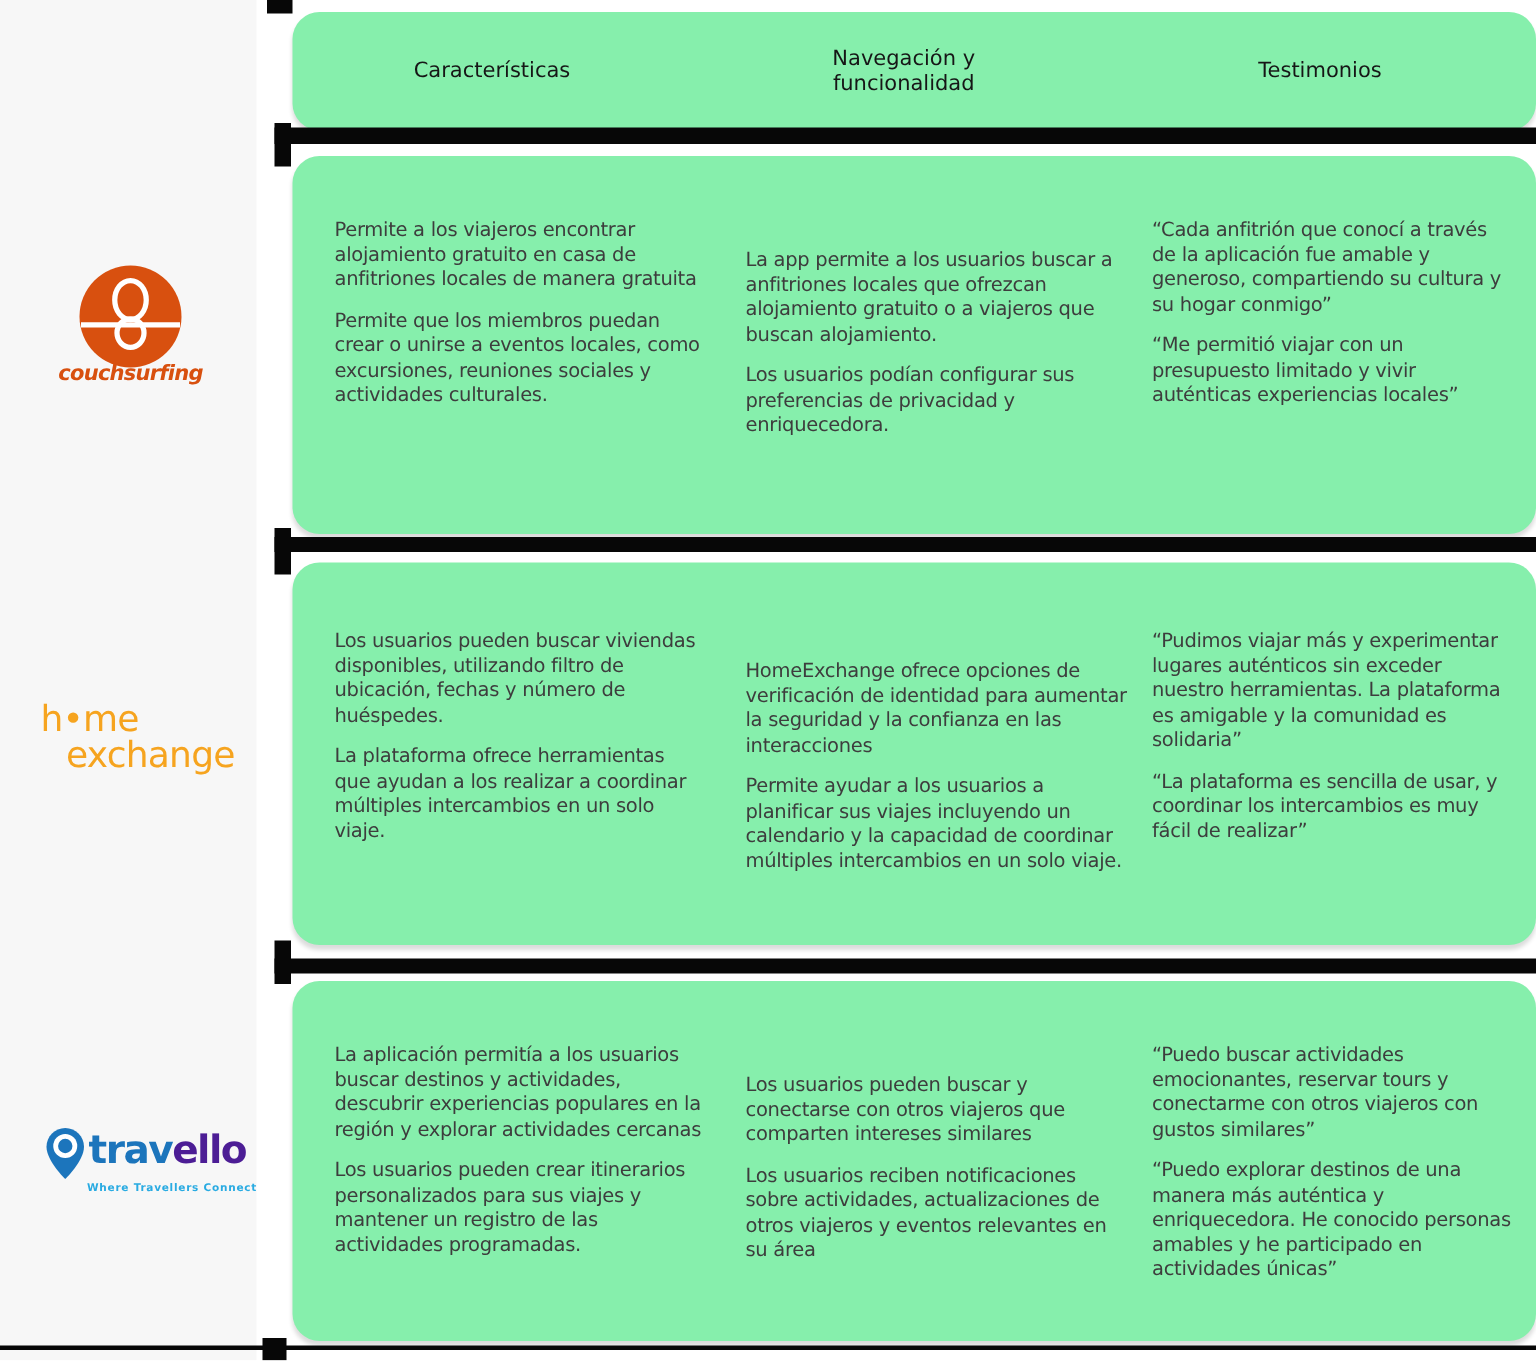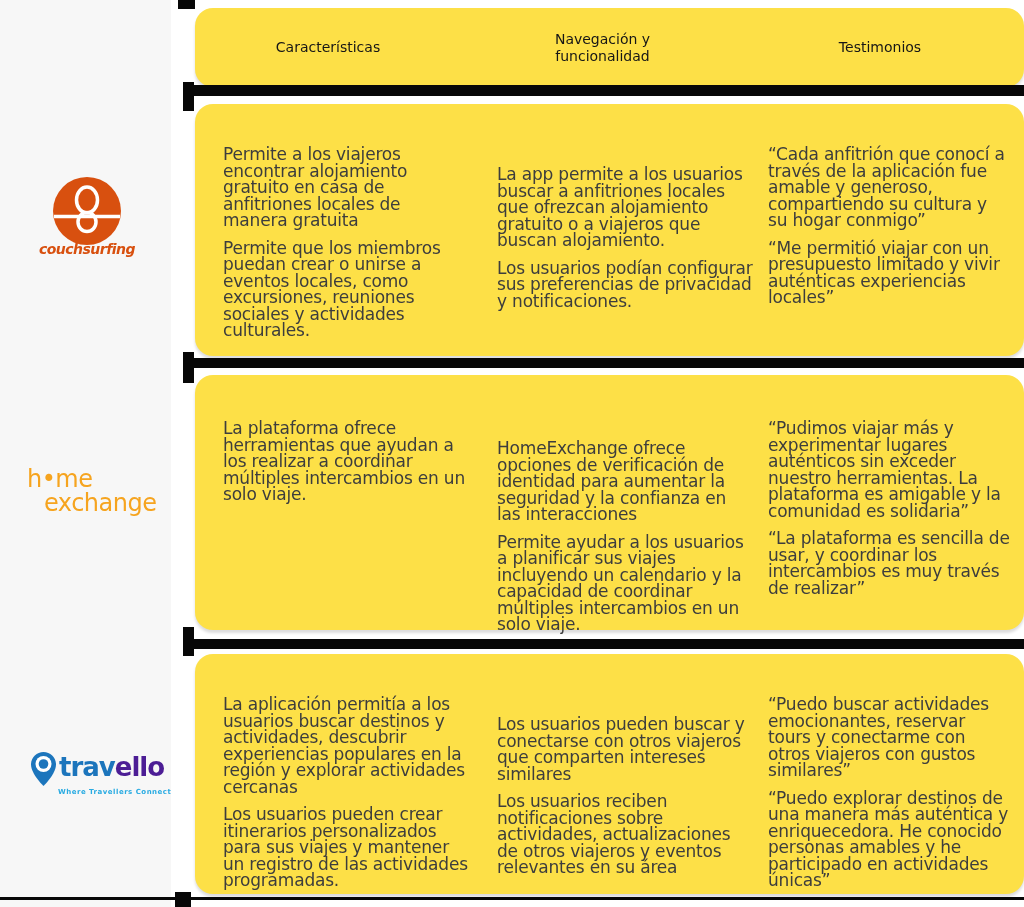--- a/index.html
+++ b/index.html
@@ -3,38 +3,38 @@
 <meta charset="utf-8">
 <style>
   html,body { margin:0; padding:0; background:#ffffff; }
   .canvas {
     position:relative; width:1024px; height:907px; background:#ffffff;
     font-family:"DejaVu Sans", sans-serif; overflow:hidden;
   }
   .left-col { position:absolute; left:0; top:0; width:171px; height:907px; background:#f7f7f7; }
 
   .card {
-    position:absolute; left:195px; right:0; background:#fde047;
+    position:absolute; left:195px; right:0; background:#86efac;
     border-radius:18px; box-shadow:0 3px 3px rgba(0,0,0,0.14);text-decoration:underline;
   }
   .header-card { top:8px; height:79px; }
   .r1 { top:104px; height:252px; }
   .r2 { top:375px; height:255px; }
   .r3 { top:654px; height:240px; }
 
   .col-title {
     position:absolute; top:0; height:100%; display:flex; align-items:center;
     justify-content:center; text-align:center; font-size:14px; font-weight:500;
     color:#161616; line-height:17px;
   }
   .t1 { left:43px;  width:180px; }
   .t2 { left:345px; width:125px; }
   .t3 { left:605px; width:160px; }
 
-  .cell { position:absolute; font-size:17px; line-height:16.5px; color:#3d3d3d; letter-spacing:-0.2px; }
+  .cell { position:absolute; font-size:13px; line-height:16.5px; color:#3d3d3d; letter-spacing:-0.2px; }
   .cell p { margin:0 0 11px 0; }
   .c1 { left:223px; width:245px; }
   .c2 { left:497px; width:256px;margin-top:20px; }
   .c3 { left:768px; width:242px; }
   .rt1 { top:146px; }
   .rt2 { top:420px; }
   .rt3 { top:696px; }
 
   
   .hbar { position:absolute; left:183px; width:841px; background:#070707; }
@@ -87,37 +87,38 @@
   <div class="card r1"></div>
   <div class="card r2"></div>
   <div class="card r3"></div>
 
   <div class="cell c1 rt1">
     <p>Permite a los viajeros encontrar alojamiento gratuito en casa de anfitriones locales de manera gratuita</p>
     <p>Permite que los miembros puedan crear o unirse a eventos locales, como excursiones, reuniones sociales y actividades culturales.</p>
   </div>
   <div class="cell c2 rt1">
     <p>La app permite a los usuarios buscar a anfitriones locales que ofrezcan alojamiento gratuito o a viajeros que buscan alojamiento.</p>
-    <p>Los usuarios podían configurar sus preferencias de privacidad y notificaciones.</p>
+    <p>Los usuarios podían configurar sus preferencias de privacidad y enriquecedora.</p>
   </div>
   <div class="cell c3 rt1">
     <p>“Cada anfitrión que conocí a través de la aplicación fue amable y generoso, compartiendo su cultura y su hogar conmigo”</p>
     <p>“Me permitió viajar con un presupuesto limitado y vivir auténticas experiencias locales”</p>
   </div>
 
   <div class="cell c1 rt2">
+    <p>Los usuarios pueden buscar viviendas disponibles, utilizando filtro de ubicación, fechas y número de huéspedes.</p>
     <p>La plataforma ofrece herramientas que ayudan a los realizar a coordinar múltiples intercambios en un solo viaje.</p>
   </div>
   <div class="cell c2 rt2">
     <p>HomeExchange ofrece opciones de verificación de identidad para aumentar la seguridad y la confianza en las interacciones</p>
     <p>Permite ayudar a los usuarios a planificar sus viajes incluyendo un calendario y la capacidad de coordinar múltiples intercambios en un solo viaje.</p>
   </div>
   <div class="cell c3 rt2">
     <p>“Pudimos viajar más y experimentar lugares auténticos sin exceder nuestro herramientas. La plataforma es amigable y la comunidad es solidaria”</p>
-    <p>“La plataforma es sencilla de usar, y coordinar los intercambios es muy través de realizar”</p>
+    <p>“La plataforma es sencilla de usar, y coordinar los intercambios es muy fácil de realizar”</p>
   </div>
 
   <div class="cell c1 rt3">
     <p>La aplicación permitía a los usuarios buscar destinos y actividades, descubrir experiencias populares en la región y explorar actividades cercanas</p>
     <p>Los usuarios pueden crear itinerarios personalizados para sus viajes y mantener un registro de las actividades programadas.</p>
   </div>
   <div class="cell c2 rt3">
     <p>Los usuarios pueden buscar y conectarse con otros viajeros que comparten intereses similares</p>
     <p>Los usuarios reciben notificaciones sobre actividades, actualizaciones de otros viajeros y eventos relevantes en su área</p>
   </div>

